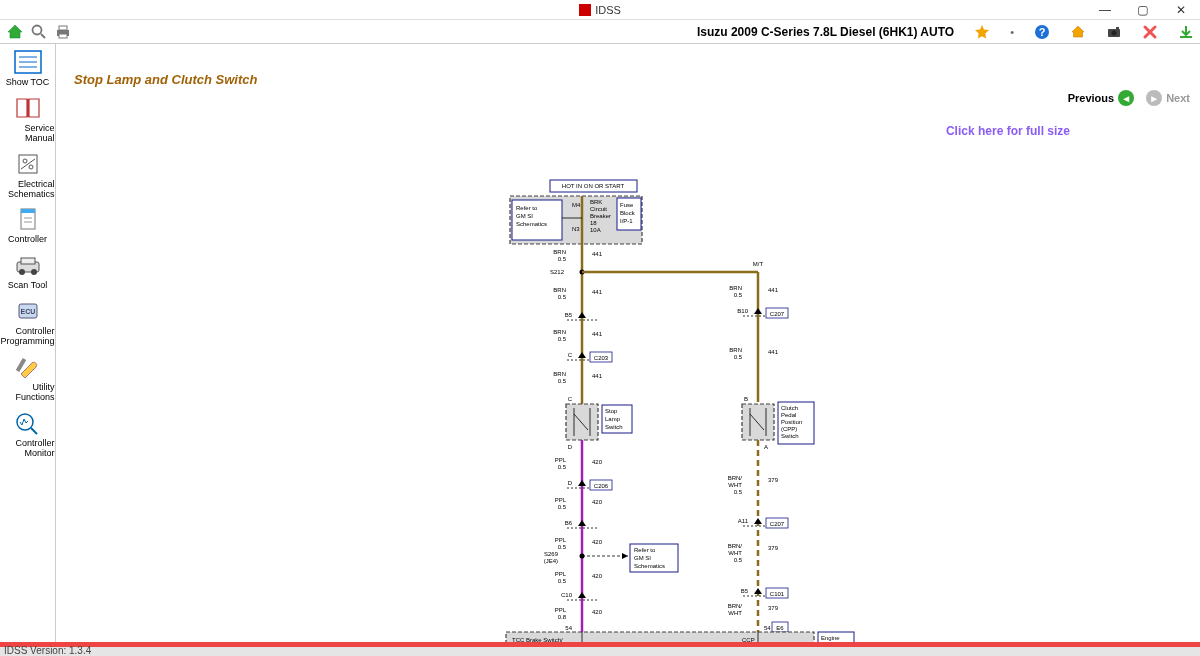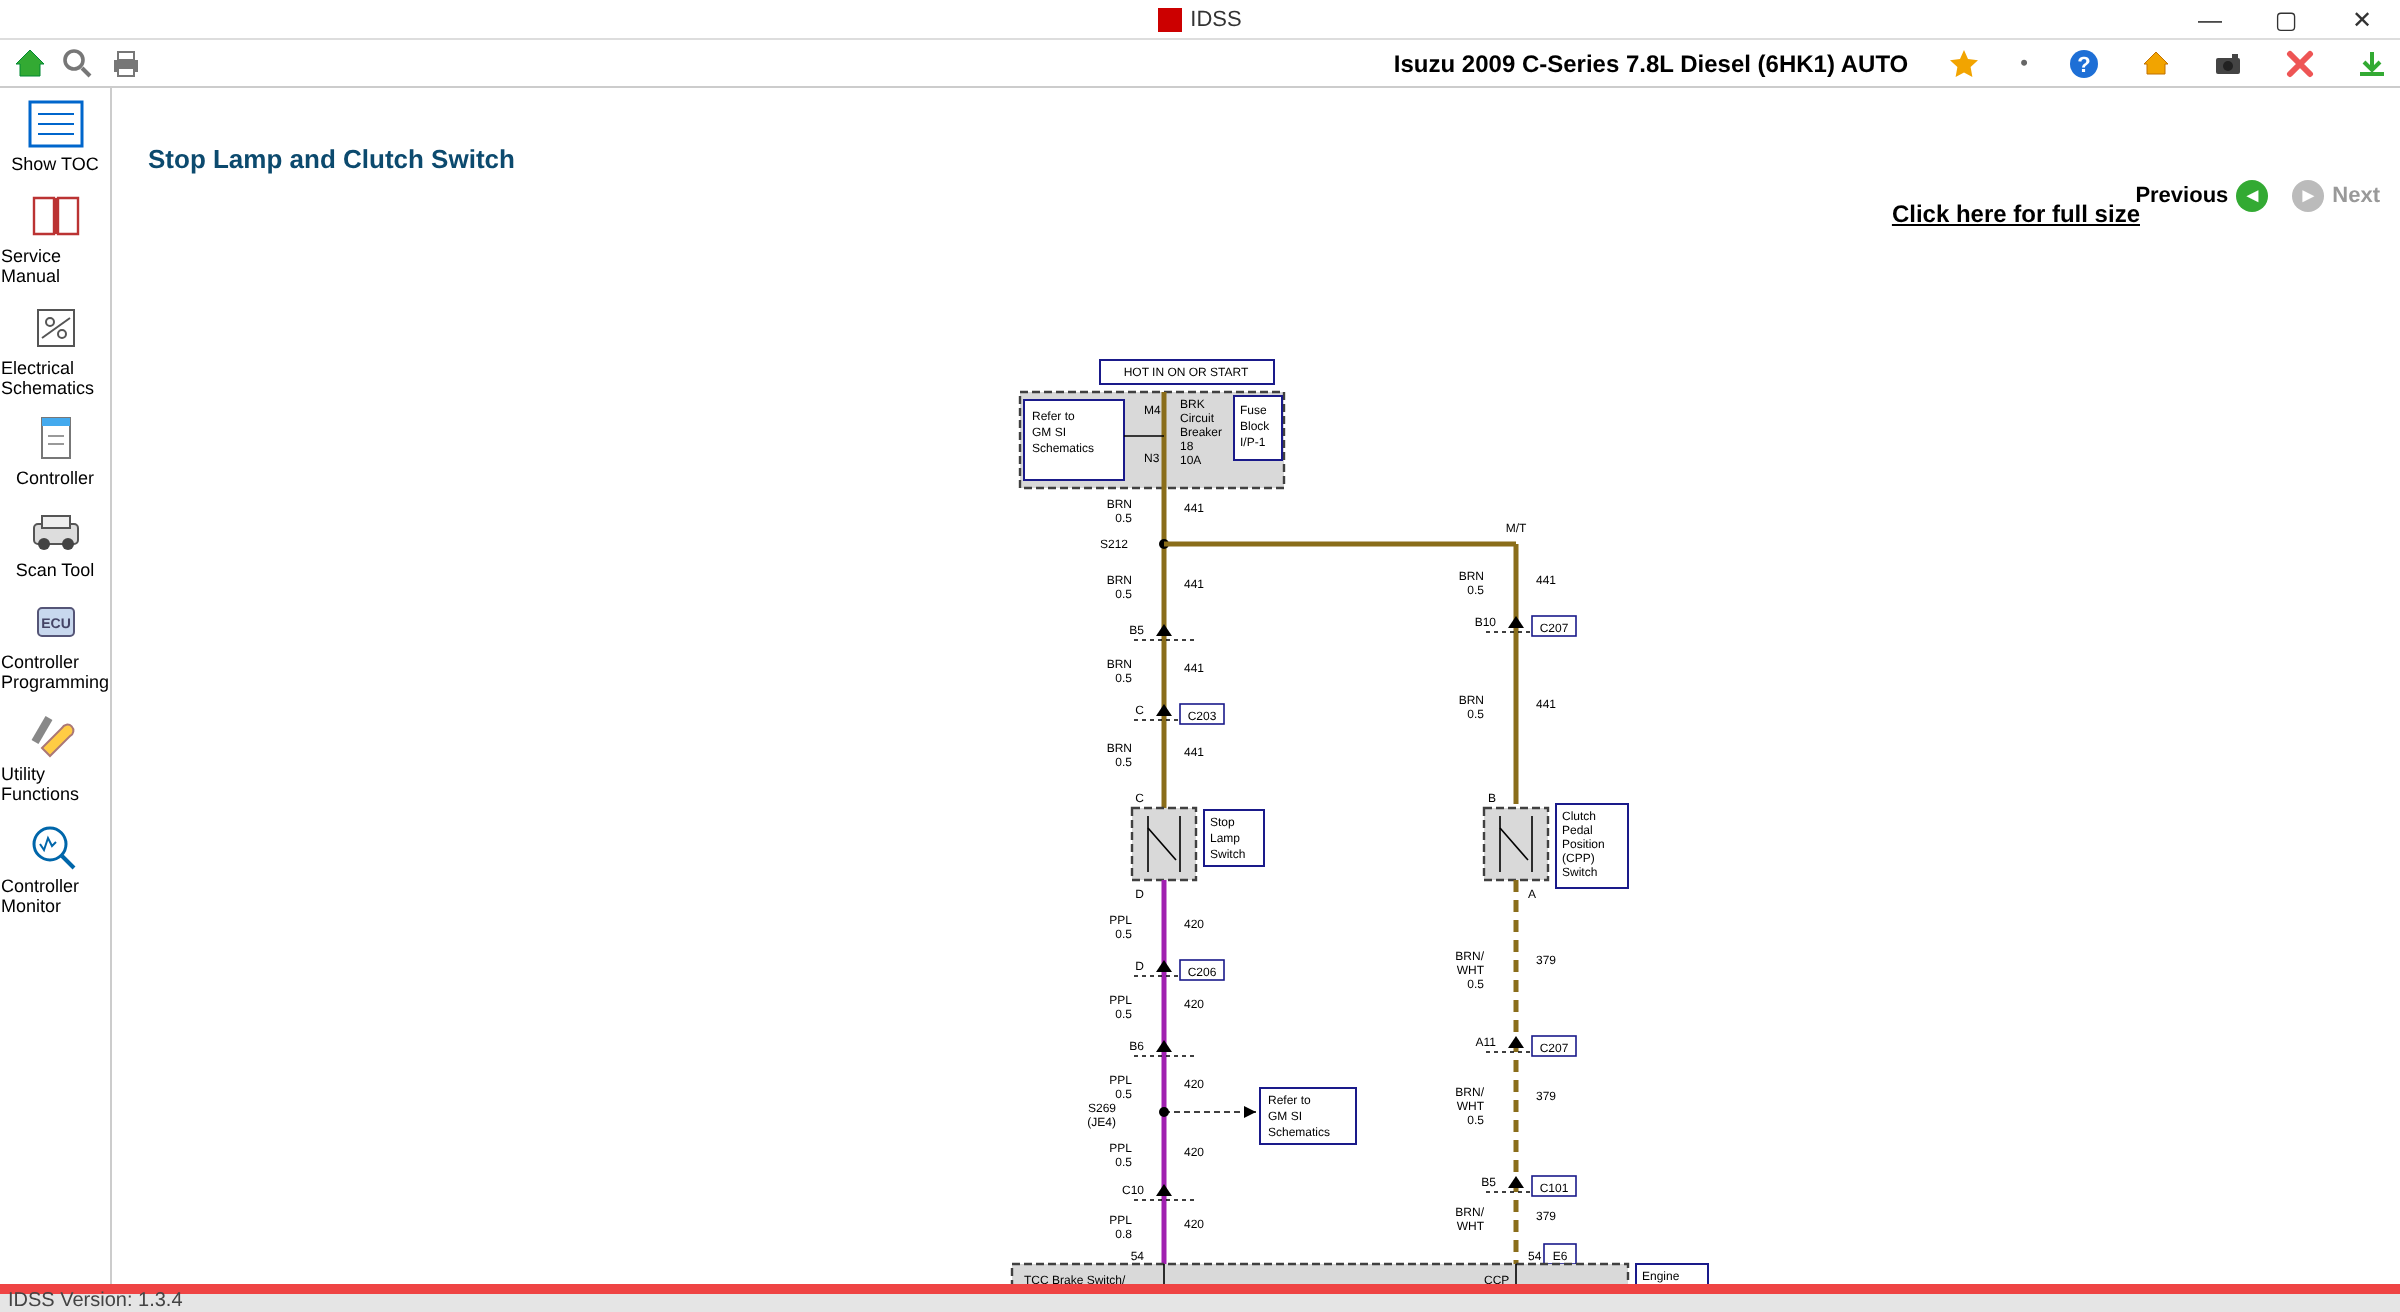--- a/index.html
+++ b/index.html
@@ -9,31 +9,31 @@
 .titlebar .title { font-size: 11px; color: #333; }
 .titlebar .win-controls { position: absolute; right: 0; top: 0; display: flex; }
 .titlebar .win-controls div { width: 38px; height: 20px; display: flex; align-items: center; justify-content: center; font-size: 12px; color: #333; cursor: pointer; }
 
 .toolbar { height: 24px; background: #fff; border-bottom: 1px solid #ccc; display: flex; align-items: center; padding: 0 4px; position: relative; }
 .toolbar .icon-btn { width: 22px; height: 20px; display: flex; align-items: center; justify-content: center; margin-right: 2px; cursor: pointer; }
 .toolbar-right { position: absolute; right: 6px; display: flex; align-items: center; gap: 20px; }
 .vehicle-label { font-weight: bold; color: #000; font-size: 12px; }
 
 .sidebar { position: absolute; left: 0; top: 44px; width: 56px; bottom: 14px; background: #fff; border-right: 1px solid #ccc; display: flex; flex-direction: column; align-items: center; padding-top: 2px; }
-.sidebar-item { width: 54px; display: flex; flex-direction: column; align-items: center; padding: 2px 0 4px 0; cursor: pointer; font-size: 9px; color: #000; text-align: left; line-height: 1.1; }
+.sidebar-item { width: 54px; display: flex; flex-direction: column; align-items: center; padding: 2px 0 4px 0; cursor: pointer; font-size: 9px; color: #000; text-align: right; line-height: 1.1; }
 .sidebar-item .sb-icon { width: 32px; height: 28px; display: flex; align-items: center; justify-content: center; margin-bottom: 2px; }
 
 .nav-row { position: absolute; top: 46px; right: 10px; display: flex; align-items: center; gap: 12px; }
 .nav-btn { display: flex; align-items: center; gap: 4px; font-weight: bold; cursor: pointer; justify-content: flex-end; }
 .nav-circle { width: 16px; height: 16px; border-radius: 50%; display: flex; align-items: center; justify-content: center; color: #fff; font-size: 10px; }
 .nav-disabled { color: #999; }
 
 .content { position: absolute; left: 56px; right: 0; top: 44px; bottom: 14px; background: #fff; }
-.page-title { position: absolute; left: 18px; top: 28px; color: #0c4a6e; font-weight: bold; font-size: 13px; }
-.fullsize-link { position: absolute; right: 130px; top: 56px; text-decoration: underline; font-weight: bold; color: #000000; cursor: pointer; font-size: 12px; }
+.page-title { position: absolute; left: 18px; top: 28px; color: #a16207; font-weight: bold; font-size: 13px; font-style: italic; }
+.fullsize-link { position: absolute; right: 130px; top: 80px; font-weight: bold; color: #8b5cf6; cursor: pointer; font-size: 12px; }
 
 .diagram { position: absolute; left: 56px; top: 130px; width: 760px; height: 510px; }
 
 .statusbar { position: absolute; left: 0; right: 0; bottom: 0; height: 14px; background: #e5e5e5; border-top: 5px solid #ef4444; font-size: 10px; padding-left: 4px; color: #444; display: flex; align-items: flex-end; }
 .dtxts { font-family: sans-serif; font-size: 6px; fill: #000; }
 .dbox { fill: #fff; stroke: #1a1a8a; stroke-width: 1; }
 .dashbox { fill: #d9d9d9; stroke: #404040; stroke-width: 1.2; stroke-dasharray: 4 2; }
 .wire-brn { stroke: #8a6d1a; stroke-width: 2.5; fill: none; }
 .wire-ppl { stroke: #a020b0; stroke-width: 2.5; fill: none; }
 .wire-brwht { stroke: #8a6d1a; stroke-width: 2.5; fill: none; stroke-dasharray: 6 4; }

